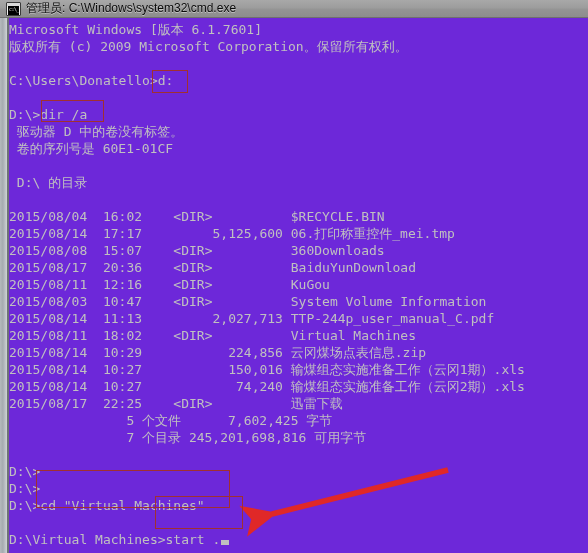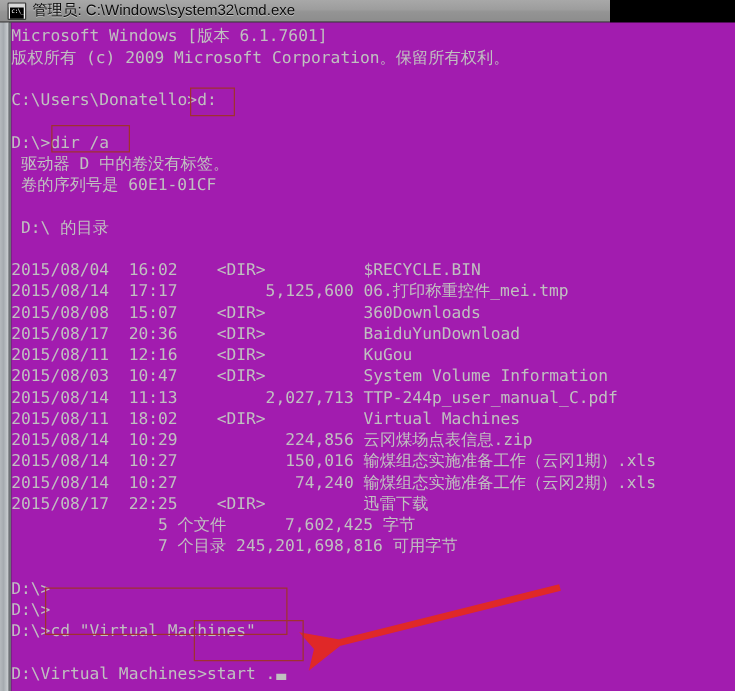--- a/index.html
+++ b/index.html
@@ -7,21 +7,21 @@
   body{
     width:588px;height:553px;overflow:hidden;
     background:#000;
     font-family:"DejaVu Sans Mono","Liberation Mono",monospace;
   }
   #window{
     position:relative;width:588px;height:553px;overflow:hidden;background:#000;
   }
   
   #titlebar{
-    position:absolute;left:0;top:0;width:488px;height:18px;
+    position:absolute;left:0;top:0;width:588px;height:18px;
     background:linear-gradient(to bottom,#a8a8a8 0%,#9d9d9d 45%,#949494 55%,#8d8d8d 100%);
     display:flex;align-items:center;
     box-sizing:border-box;padding-left:6px;
     border-bottom:1px solid #6f6f6f;
   }
   #titlebar .tb-icon{
     width:13px;height:12px;flex:0 0 auto;
     background:#f2f2f2;border:1px solid #3a3a3a;
     position:relative;margin-right:5px;border-radius:1px;
     display:inline-block;
@@ -43,21 +43,21 @@
   #chrome-left{
     position:absolute;left:0;top:18px;width:7px;height:535px;
     background:linear-gradient(to right,#b5b9bd 0%,#a6abb0 40%,#cfd3d6 100%);
   }
   #chrome-left-edge{
     position:absolute;left:7px;top:18px;width:2px;height:535px;
     background:#6e7277;
   }
   #console{
     position:absolute;left:9px;top:18px;width:579px;height:535px;
-    background:#a21caf;color:#c0c0c0;
+    background:#6d28d9;color:#c0c0c0;
     font-family:"DejaVu Sans Mono","Liberation Mono",monospace;
     font-size:13px;line-height:17px;
     overflow:hidden;
     box-sizing:border-box;
     padding:3px 0 0 0;
     white-space:pre;
   }
   .line{white-space:pre;height:17px;overflow:hidden;}
   .cjk{font-family:"DejaVu Sans","Liberation Sans",sans-serif;}
   .cursor{

